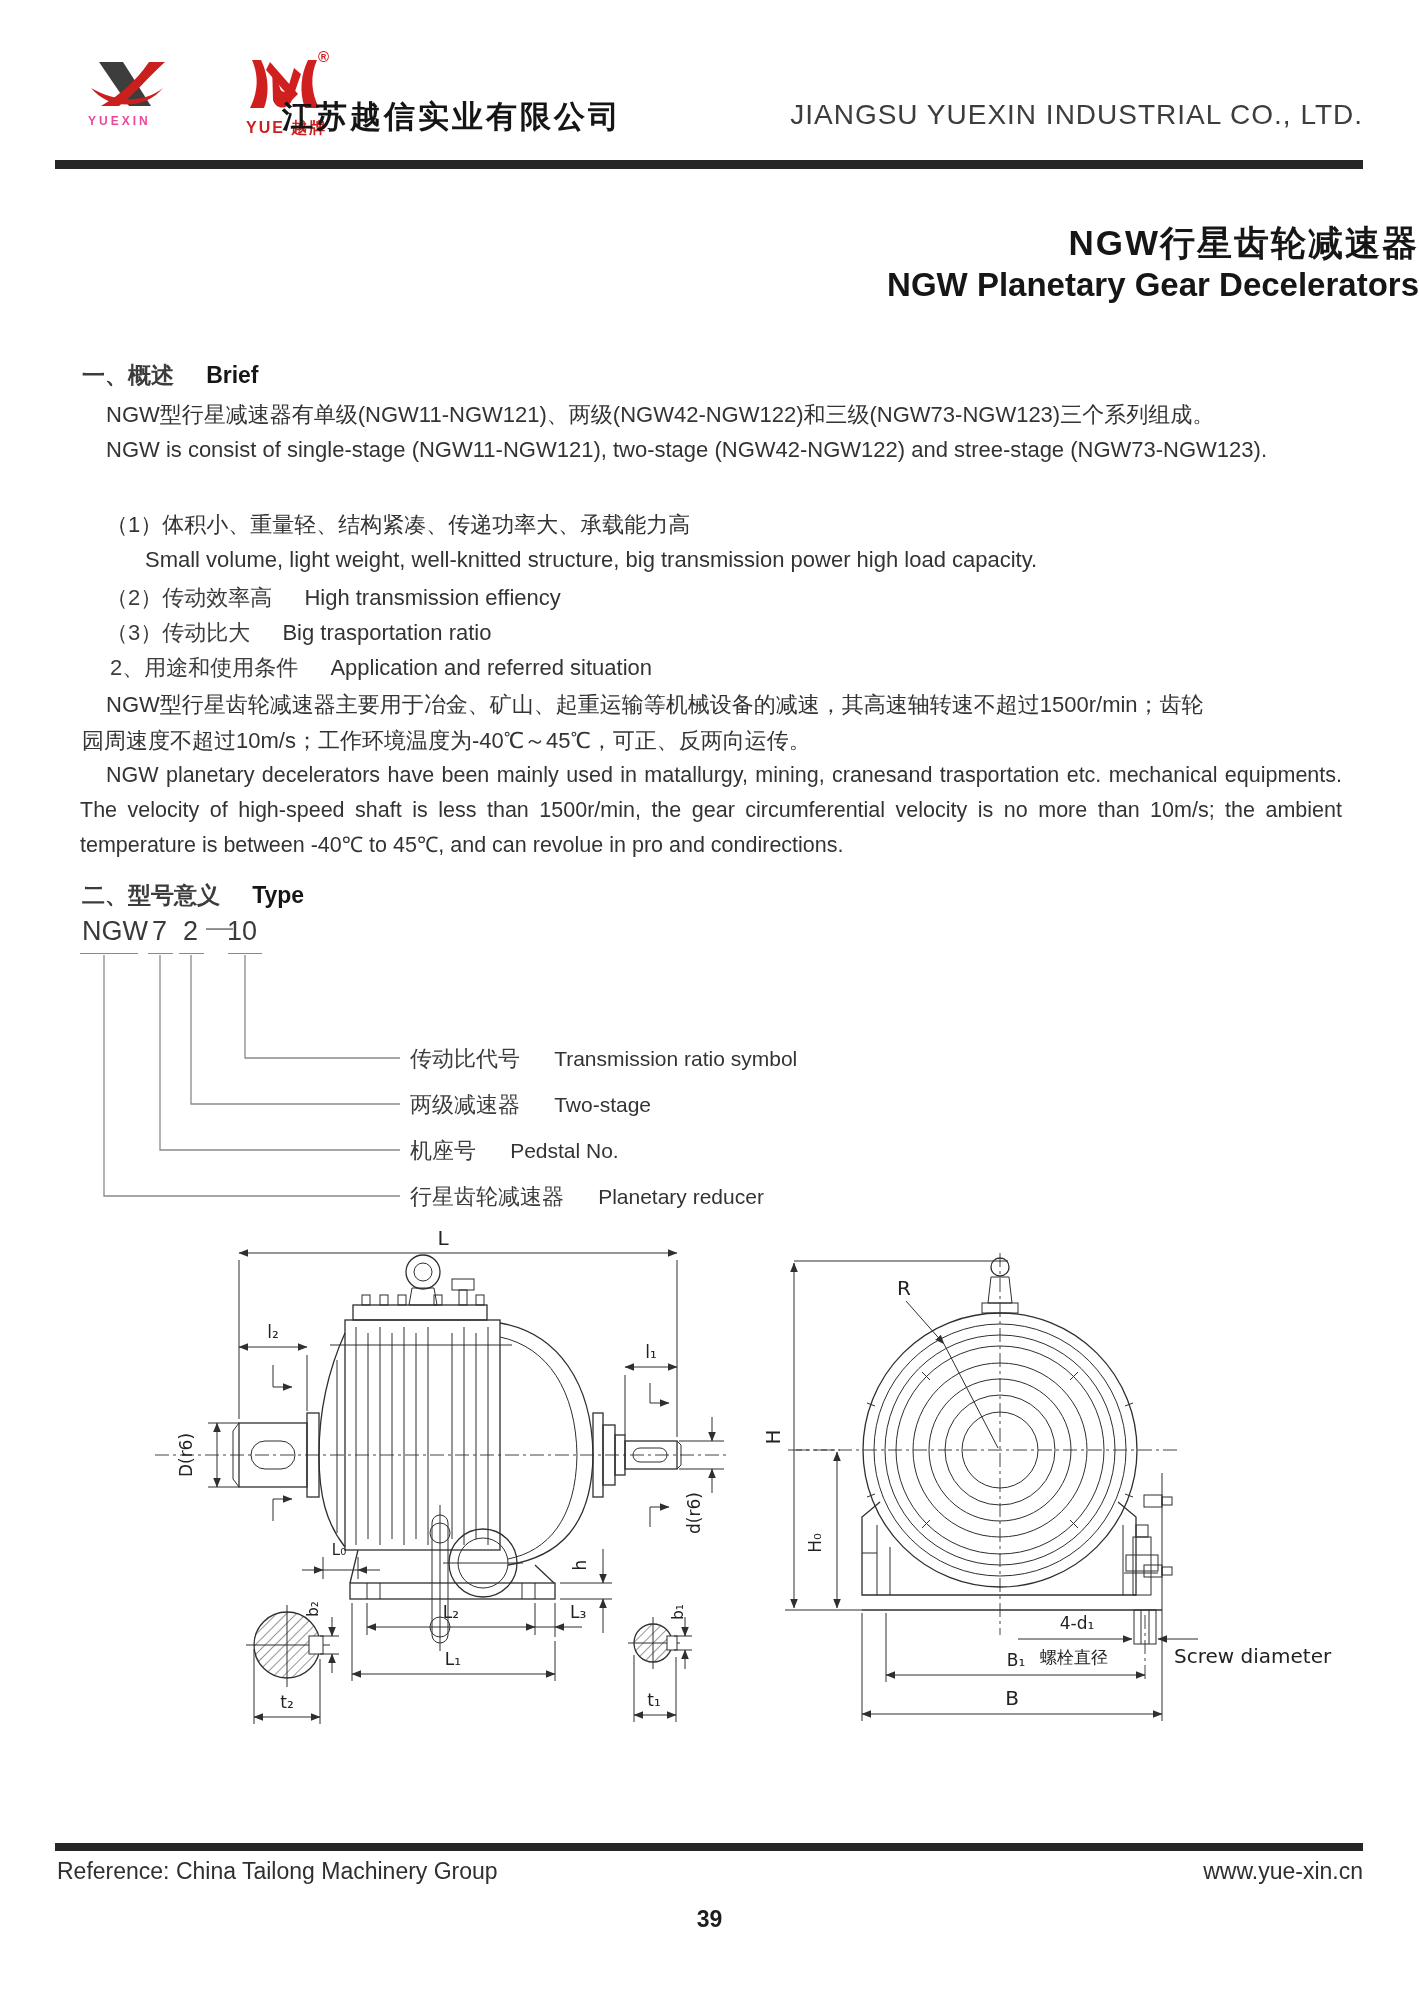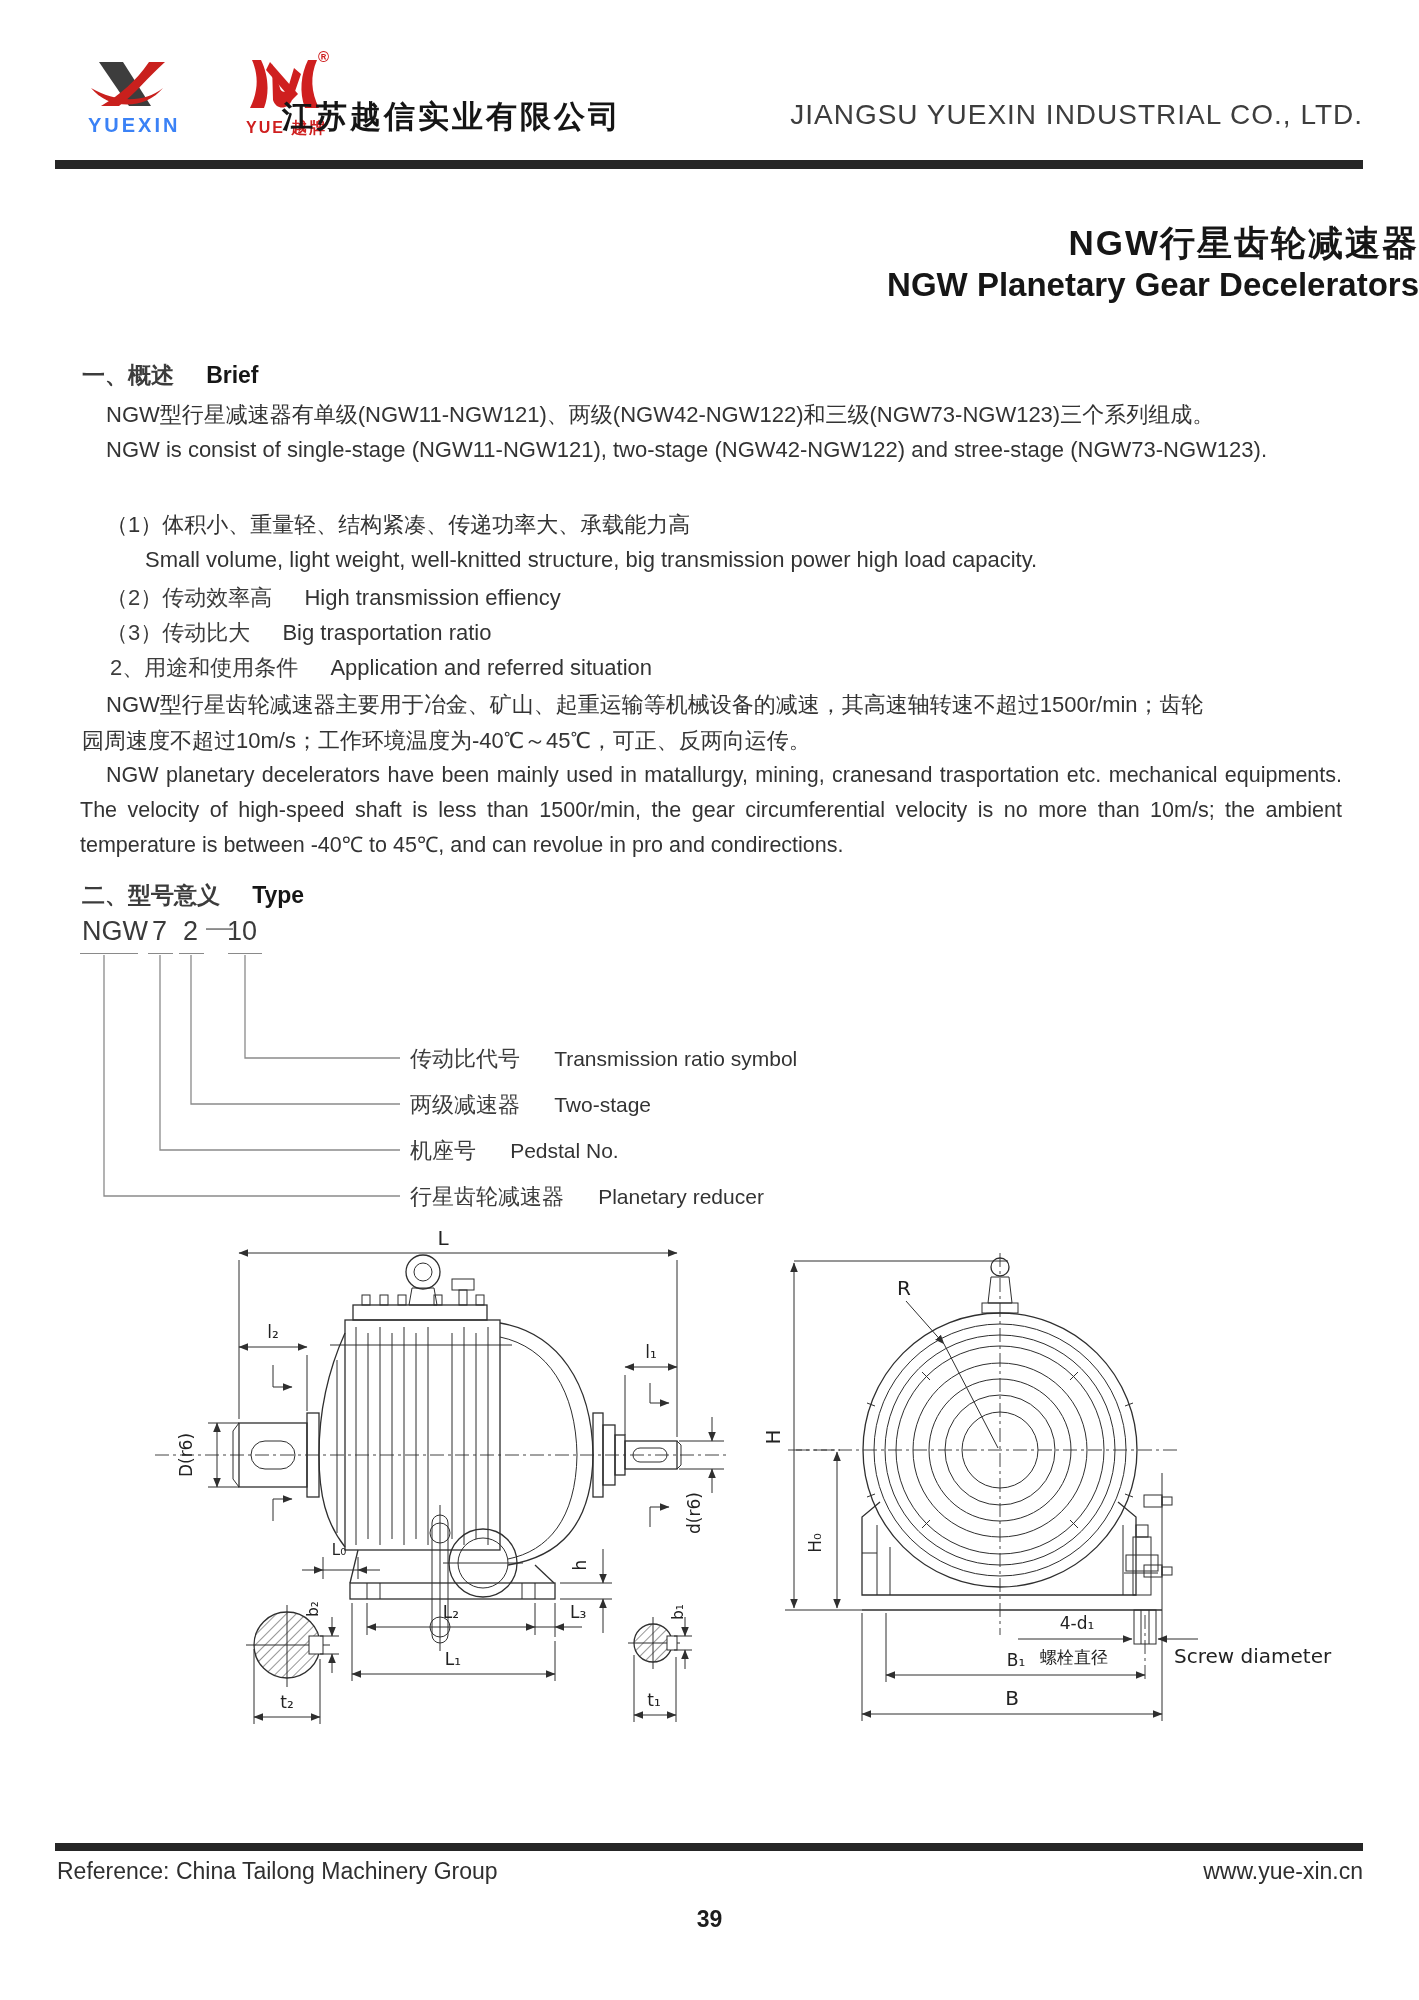--- a/index.html
+++ b/index.html
@@ -3,21 +3,21 @@
 <meta charset="utf-8">
 <style>
   html,body{margin:0;padding:0;background:#e8e8e8;}
   .page{position:relative;width:1419px;height:2000px;background:#ffffff;margin:0 auto;
         font-family:"Liberation Sans",sans-serif;color:#2a2a2a;overflow:hidden;}
   .abs{position:absolute;}
   .rule{position:absolute;background:#262626;}
   
   .company-cn{position:absolute;left:282px;top:96px;font-size:31px;font-weight:bold;color:#151515;letter-spacing:3px;}
   .company-en{position:absolute;right:56px;top:99px;font-size:28px;color:#3d3d3d;letter-spacing:1px;}
-  .logo-text1{position:absolute;left:88px;top:114px;font-size:20px;font-weight:bold;letter-spacing:3px;color:#3b82f6;}
+  .logo-text1{position:absolute;left:88px;top:114px;font-size:12px;font-weight:bold;letter-spacing:3px;color:#ec4899;}
   .logo-text2{position:absolute;left:246px;top:118px;font-size:16px;font-weight:bold;letter-spacing:2px;color:#cf1f1f;}
   .reg-mark{position:absolute;left:318px;top:48px;font-size:15px;color:#cf1f1f;font-weight:bold;}
   
   .title-cn{position:absolute;left:0;top:220px;width:100%;text-align:right;font-size:35px;font-weight:bold;color:#161616;letter-spacing:2px;}
   .title-en{position:absolute;left:0;top:266px;width:100%;text-align:right;font-size:33px;font-weight:bold;color:#161616;}
   
   .tline{position:absolute;font-size:22px;color:#333;white-space:nowrap;}
   .tline .cnpart{color:#3c3c3c;text-align:right;}
   .tline .enpart{margin-left:26px;}
   .bold-head{font-weight:bold;color:#161616;font-size:23px;}

